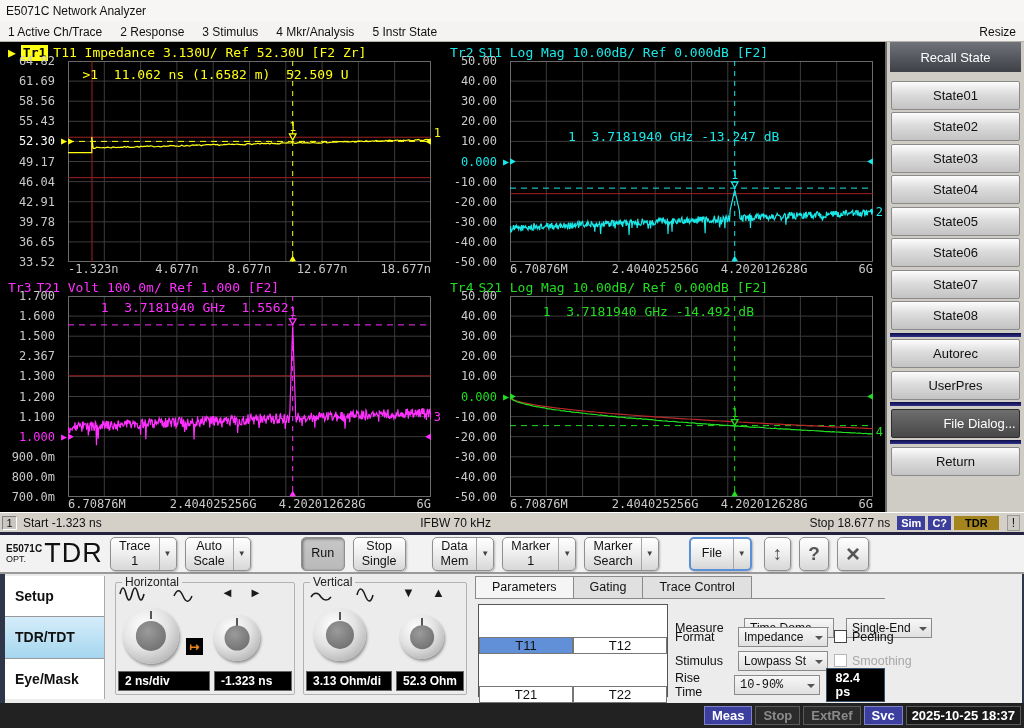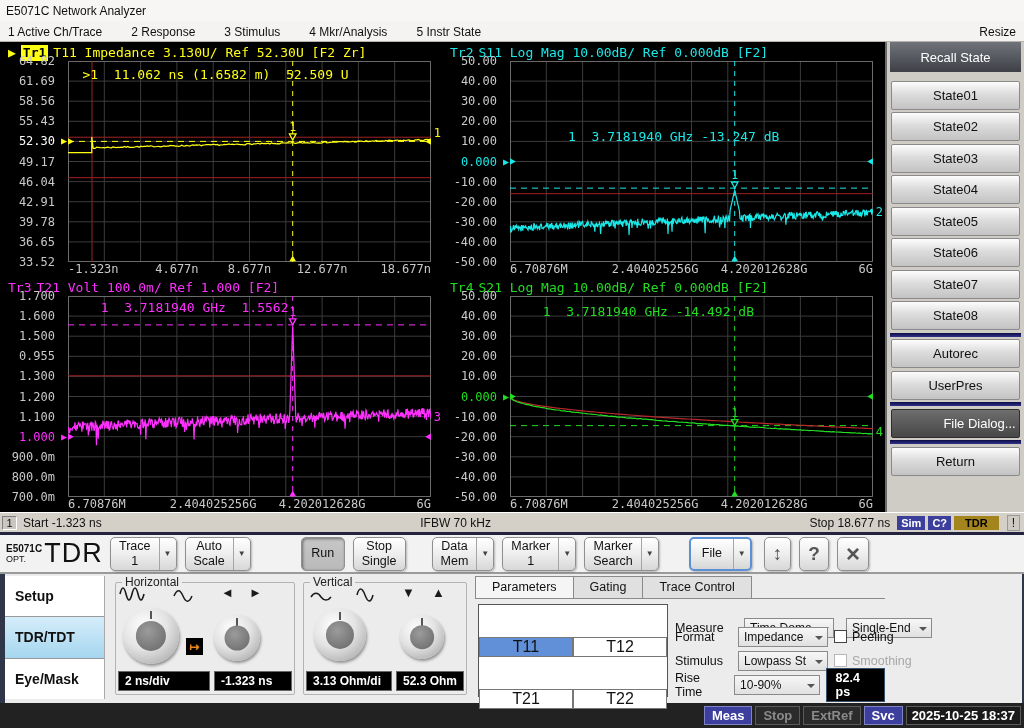--- a/index.html
+++ b/index.html
@@ -4,21 +4,21 @@
 <style>
   html,body{margin:0;padding:0;background:#555;}
   *{box-sizing:border-box;}
   .app{position:relative;width:1024px;height:728px;background:#eab308;overflow:hidden;
        font-family:"Liberation Sans",sans-serif;}
   
   .titlebar{height:22px;background:#f7f6f5;display:flex;align-items:center;padding-left:6px;
             font-size:12px;color:#111;}
   .menubar{height:20px;background:#f4f3f2;border-bottom:1px solid #b5b2ac;display:flex;
            align-items:center;font-size:12px;color:#111;padding:0 8px;}
-  .mitems{display:flex;gap:29px;flex:1;}
+  .mitems{display:flex;gap:18px;flex:1;}
   .menu-item{cursor:default;}
   .resize{margin-left:auto;}
   
   .main{height:470px;display:flex;background:#000;}
   .screen{width:885px;height:470px;display:flex;flex-wrap:wrap;background:#000;}
   .quad{width:442px;height:235px;position:relative;padding-top:3px;}
   .qhead{height:16px;padding-left:8px;font:13px "DejaVu Sans Mono",monospace;display:flex;gap:5px;white-space:pre;}
   .qbody{display:flex;height:201px;}
   .ygut{position:relative;width:68px;font:12px "DejaVu Sans Mono",monospace;color:#c9c9c9;}
   .ylab{position:absolute;right:13px;transform:translateY(-50%);}
@@ -99,21 +99,21 @@
           font-weight:bold;display:flex;align-items:center;justify-content:center;}
   
   .params{position:absolute;left:470px;top:2px;width:410px;height:123px;}
   .ptabs{display:flex;height:22px;}
   .ptab{padding:3px 16px;font-size:12.5px;color:#111;background:#e0e0e0;border:1px solid #8a8a8a;
         border-bottom:none;margin-right:-1px;cursor:default;}
   .ptab.active{background:#f5f5f5;font-weight:normal;position:relative;z-index:2;}
   .pbody{position:absolute;top:22px;left:0;right:0;bottom:0;border-top:1px solid #8a8a8a;}
   .pmx{position:absolute;left:3px;top:5px;width:190px;height:93px;display:grid;
        grid-template:1fr 1fr / 1fr 1fr;background:#fff;border:1px solid #555;}
-  .pcell{display:flex;align-items:center;justify-content:center;font-size:16px;color:#111;
+  .pcell{display:flex;align-items:center;justify-content:center;font-size:13px;color:#111;
          border:1px solid #777;cursor:default;background:#fff;margin-top:32px;}
   .pcell.sel{background:#6290d8;}
   .frow{position:absolute;left:200px;height:21px;display:flex;align-items:center;gap:6px;}
   .flab{width:57px;font-size:12.5px;color:#111;}
   .combo{position:relative;height:20px;background:linear-gradient(#f7f7f7,#e0e0e0);
          border:1px solid #8a8a8a;font-size:12px;color:#111;padding:2px 16px 0 5px;
          white-space:nowrap;overflow:hidden;cursor:default;}
   .combo::after{content:'';position:absolute;right:4px;top:8px;border:4px solid transparent;
          border-top-color:#555;}
   .chkrow{display:flex;align-items:center;gap:5px;}
@@ -274,21 +274,21 @@
             <span class="xlab last" style="left: 100%;">6G</span>
           </div>
         </div>
         <div class="quad">
           <div class="qhead"><span style="color: rgb(255, 48, 255);">Tr3</span><span style="color: rgb(255, 48, 255);">T21 Volt 100.0m/ Ref 1.000 [F2]</span></div>
           <div class="qbody">
             <div class="ygut">
               <span class="ylab" style="top: 0%;">1.700</span>
               <span class="ylab" style="top: 10%;">1.600</span>
               <span class="ylab" style="top: 20%;">1.500</span>
-              <span class="ylab" style="top: 30%;">0.955</span>
+              <span class="ylab" style="top: 30%;">2.367</span>
               <span class="ylab" style="top: 40%;">1.300</span>
               <span class="ylab" style="top: 50%;">1.200</span>
               <span class="ylab" style="top: 60%;">1.100</span>
               <span class="refarw" style="color: rgb(255, 48, 255); top: 70%;">▶</span>
               <span class="ylab" style="top: 70%; color: rgb(255, 48, 255);">1.000</span>
               <span class="ylab" style="top: 80%;">900.0m</span>
               <span class="ylab" style="top: 90%;">800.0m</span>
               <span class="ylab" style="top: 100%;">700.0m</span>
             </div>
             <div class="plot">
@@ -574,21 +574,21 @@
         <div class="frow" style="top:51px;">
           <span class="flab">Stimulus</span>
           <span class="combo" style="width:90px;">Lowpass St</span>
           <span class="chkrow dis">
             <span class="chk"></span>
             <span class="chktxt">Smoothing</span>
           </span>
         </div>
         <div class="frow" style="top:75px;">
           <span class="flab">Rise Time</span>
-          <span class="combo" style="width:90px;">10-90%</span>
+          <span class="combo" style="width:90px;font-family:Liberation Mono, monospace;">10-90%</span>
           <span class="rt-val">82.4 ps</span>
         </div>
       </div>
     </div>
   </div>
 
   <div class="bottombar" id="bottombar">
       <span class="bb blue">Meas</span>
       <span class="bb dim">Stop</span>
       <span class="bb dim">ExtRef</span>

